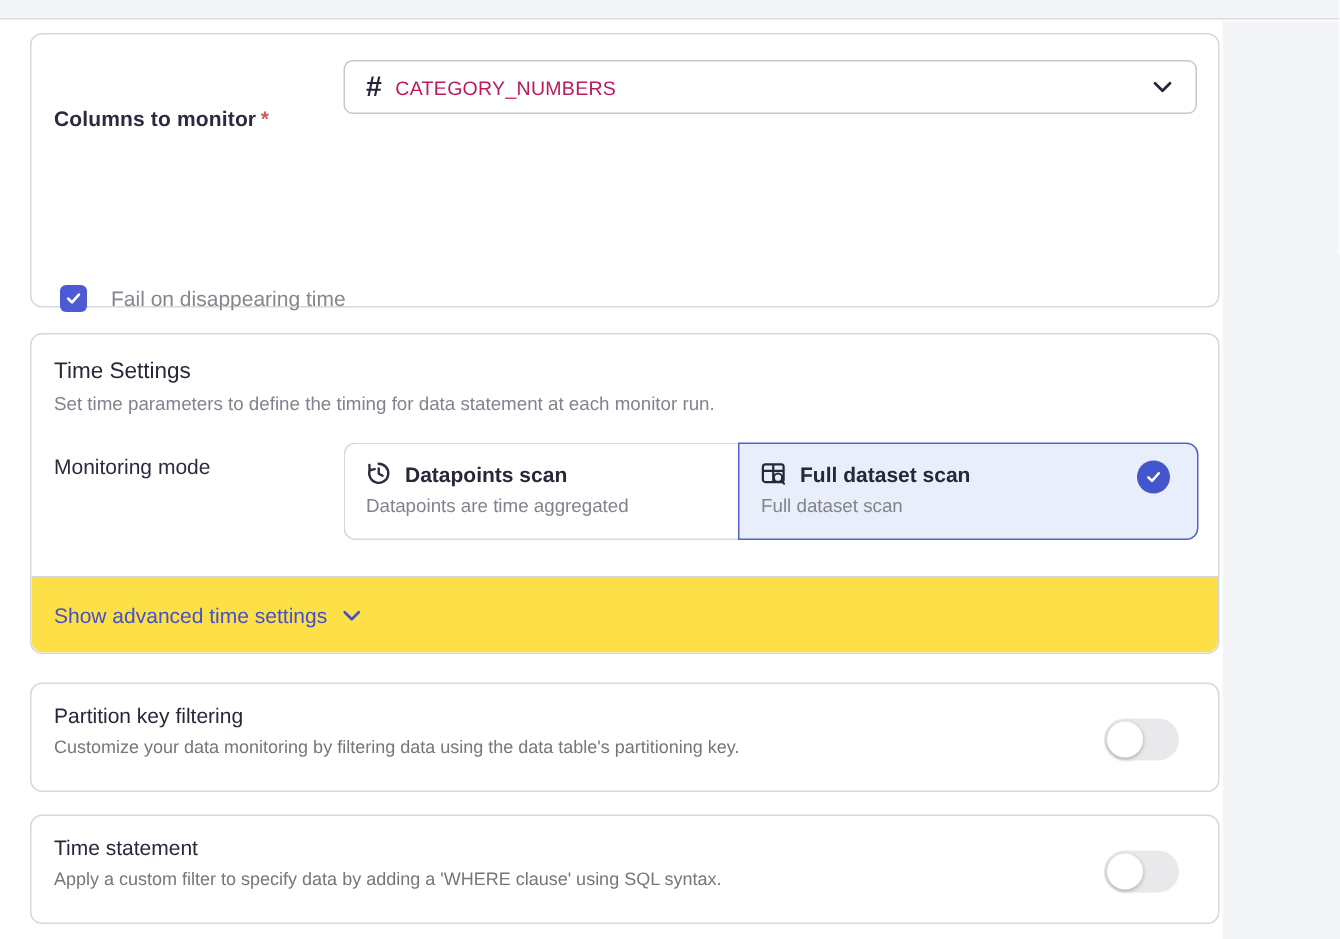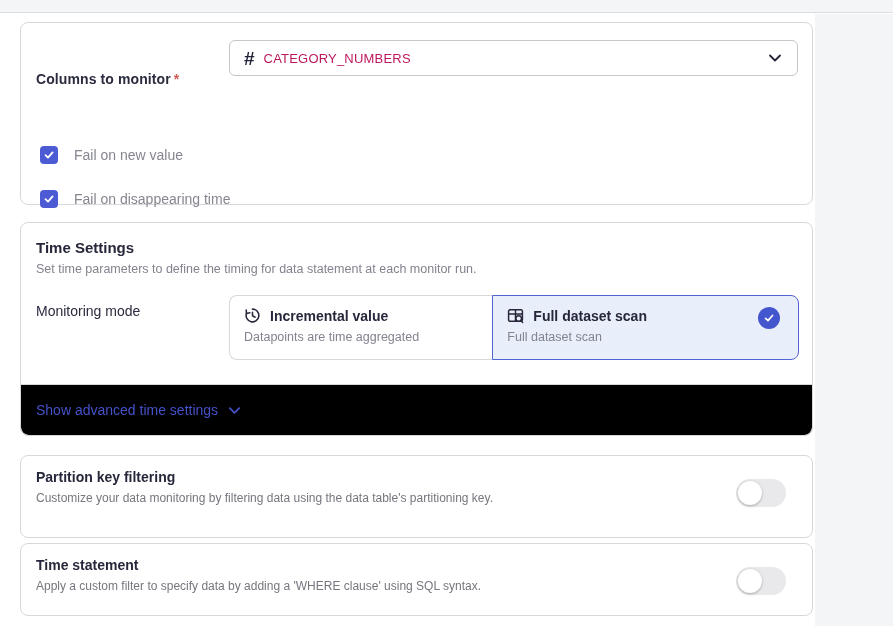--- a/index.html
+++ b/index.html
@@ -50,21 +50,21 @@
     width:18px; height:18px; border-radius:4px; background:#4c5bd4;
     display:flex; align-items:center; justify-content:center; cursor:pointer;
     flex:0 0 18px;
   }
   .checkbox-label {
     margin-left:16px; font-size:14px; color:#85868f;
   }
   
   #card-time { top:222px; height:214px; overflow:hidden; }
   .card-title {
-    position:absolute; left:15px; font-size:15px; font-weight:700; color:#26273a;
+    position:absolute; left:15px; font-size:15px; font-weight:400; color:#26273a;
   }
   #card-time .card-title { top:16px; }
   .card-subtitle {
     position:absolute; left:15px; font-size:12.5px; color:#82838e;
   }
   #card-time .card-subtitle { top:39px; }
   .mon-label {
     position:absolute; left:15px; top:80px;
     font-size:14px; font-weight:400; color:#2a2b3f;
   }
@@ -87,30 +87,30 @@
   .option-title { font-size:14px; font-weight:700; color:#26273a; }
   .option-desc { margin-top:6px; font-size:12.5px; color:#82838e; }
   .option .icon { display:flex; color:#2a2b3f; }
   .sel-badge {
     position:absolute; right:18px; top:11px; width:22px; height:22px;
     border-radius:50%; background:#4456cd;
     display:flex; align-items:center; justify-content:center;
   }
   .time-footer {
     position:absolute; left:0; bottom:0; width:100%; height:51px;
-    background:#000000; border-top:1px solid #d7d8dc;
+    background:#fde047; border-top:1px solid #d7d8dc;
     border-radius:0 0 8px 8px;
     display:flex; align-items:center; padding:0 15px;text-align:right;
   }
   .adv-link {
     display:flex; align-items:center; gap:9px;
     font-size:14px; font-weight:500; color:#4451c8; cursor:pointer;
   }
   
-  #card-partition { top:455px; height:83px; }
+  #card-partition { top:455px; height:73px; }
   #card-where { top:543px; height:73px; }
   .toggle-card .card-title { top:13px; font-size:14px; }
   .toggle-card .card-subtitle { top:35px; font-size:12px; color:#75767e; }
   .toggle {
     position:absolute; right:26px; top:23px; width:50px; height:28px;
     border-radius:14px; background:#e9e9ec; cursor:pointer;
   }
   .toggle .knob {
     position:absolute; left:2px; top:2px; width:24px; height:24px;
     border-radius:50%; background:#fff;
@@ -128,28 +128,20 @@
     <span>Columns to monitor</span><span class="req">*</span>
   </div>
   <div class="dropdown">
     <span class="hash-glyph">#</span>
     <span class="dropdown-value">CATEGORY_NUMBERS</span>
     <span class="chev">
       <svg width="16" height="16" viewBox="0 0 16 16" fill="none">
           <path d="M3 5.5 L8 10.5 L13 5.5" stroke="#23243a" stroke-width="1.8" stroke-linecap="round" stroke-linejoin="round"></path>
         </svg>
     </span>
-  </div>
-  <div class="checkbox-row" id="cbrow1">
-    <span class="checkbox">
-      <svg width="12" height="12" viewBox="0 0 12 12" fill="none">
-          <path d="M2.5 6.2 L5 8.6 L9.6 3.4" stroke="#fff" stroke-width="1.8" stroke-linecap="round" stroke-linejoin="round"></path>
-        </svg>
-    </span>
-    <span class="checkbox-label">Fail on new value</span>
   </div>
   <div class="checkbox-row" id="cbrow2">
     <span class="checkbox">
       <svg width="12" height="12" viewBox="0 0 12 12" fill="none">
           <path d="M2.5 6.2 L5 8.6 L9.6 3.4" stroke="#fff" stroke-width="1.8" stroke-linecap="round" stroke-linejoin="round"></path>
         </svg>
     </span>
     <span class="checkbox-label">Fail on disappearing time</span>
   </div>
 </section>
@@ -162,21 +154,21 @@
   <div class="options">
     <div class="option option-a">
       <div class="option-title-row">
         <span class="icon">
           <svg width="17" height="17" viewBox="0 0 16 16" fill="none">
             <path d="M8 2 a6 6 0 1 1 -5.7 4.1" stroke="#2a2b3f" stroke-width="1.5" stroke-linecap="round"></path>
             <path d="M2.1 2.8 L2.3 6.1 L5.5 5.4" stroke="#2a2b3f" stroke-width="1.5" stroke-linecap="round" stroke-linejoin="round" fill="none"></path>
             <path d="M8 5 V8.3 L10.4 9.6" stroke="#2a2b3f" stroke-width="1.5" stroke-linecap="round" stroke-linejoin="round"></path>
           </svg>
         </span>
-        <span class="option-title">Incremental value</span>
+        <span class="option-title">Datapoints scan</span>
       </div>
       <div class="option-desc">Datapoints are time aggregated</div>
     </div>
 
     <div class="option option-b">
       <div class="option-title-row">
         <span class="icon">
           <svg width="17" height="17" viewBox="0 0 16 16" fill="none">
             <rect x="1.5" y="2.5" width="13" height="11" rx="1.5" stroke="#26273a" stroke-width="1.4"></rect>
             <path d="M1.5 6.5 H14.5 M8 2.5 V13.5" stroke="#26273a" stroke-width="1.4"></path>

